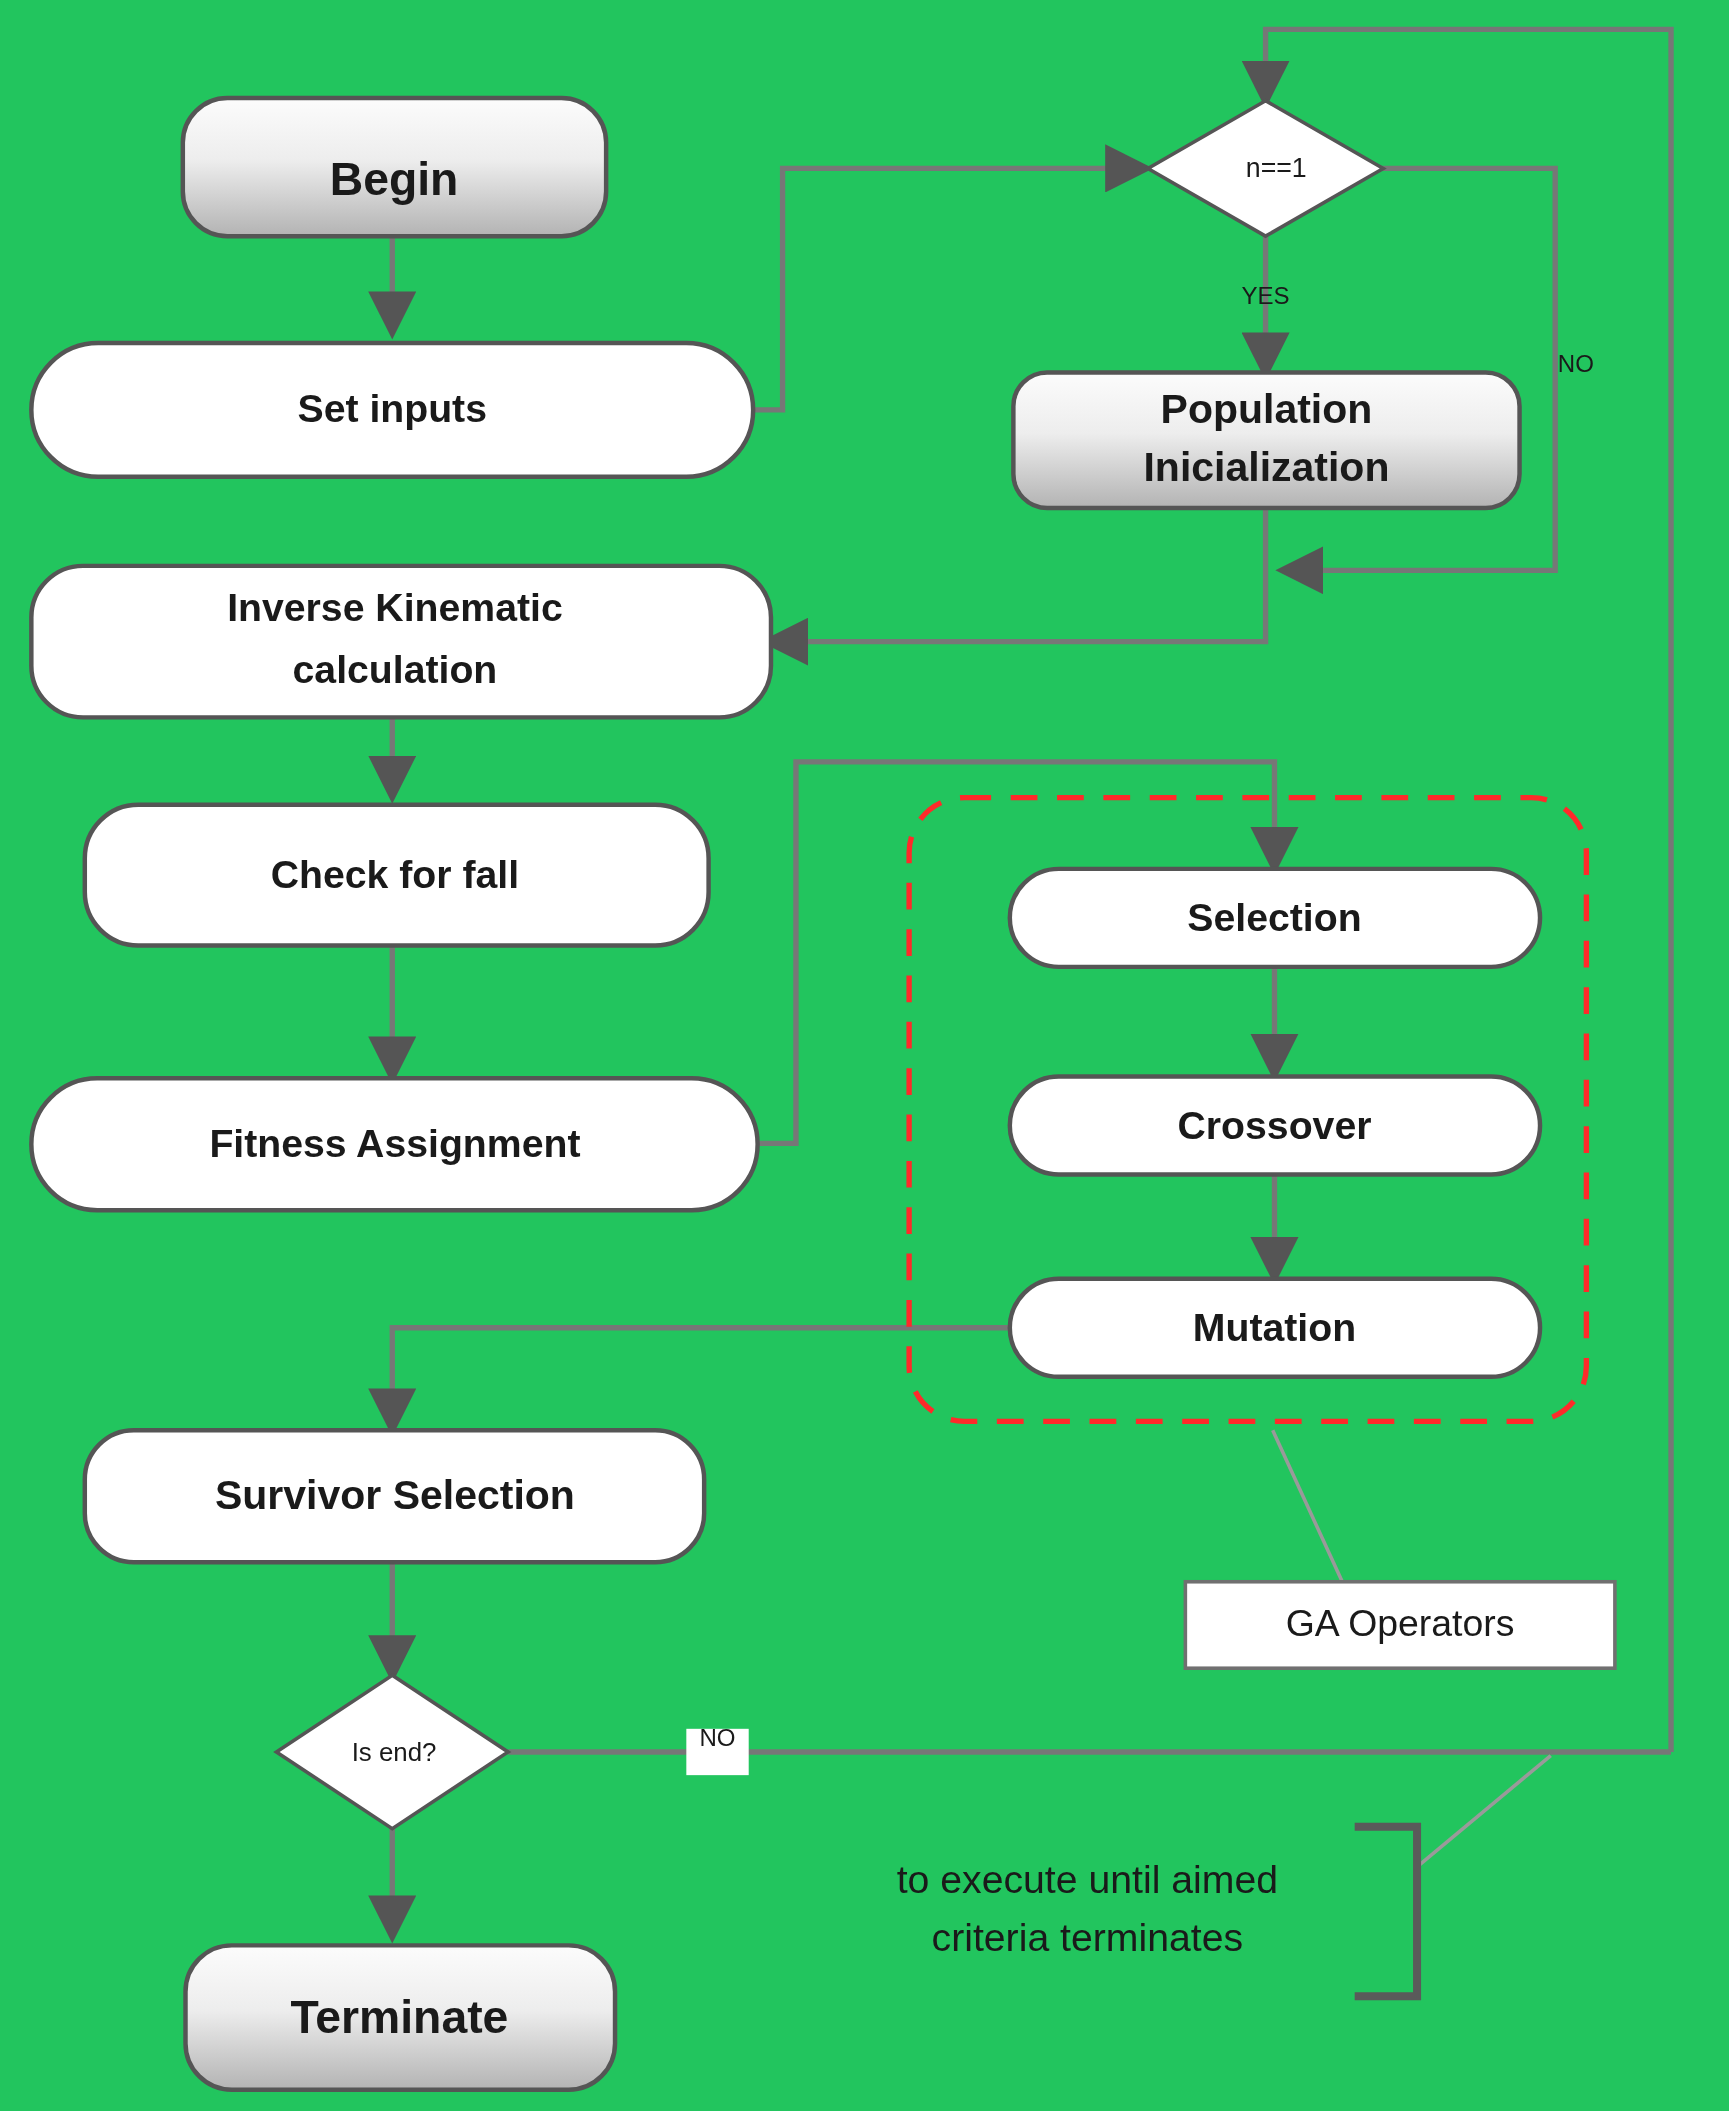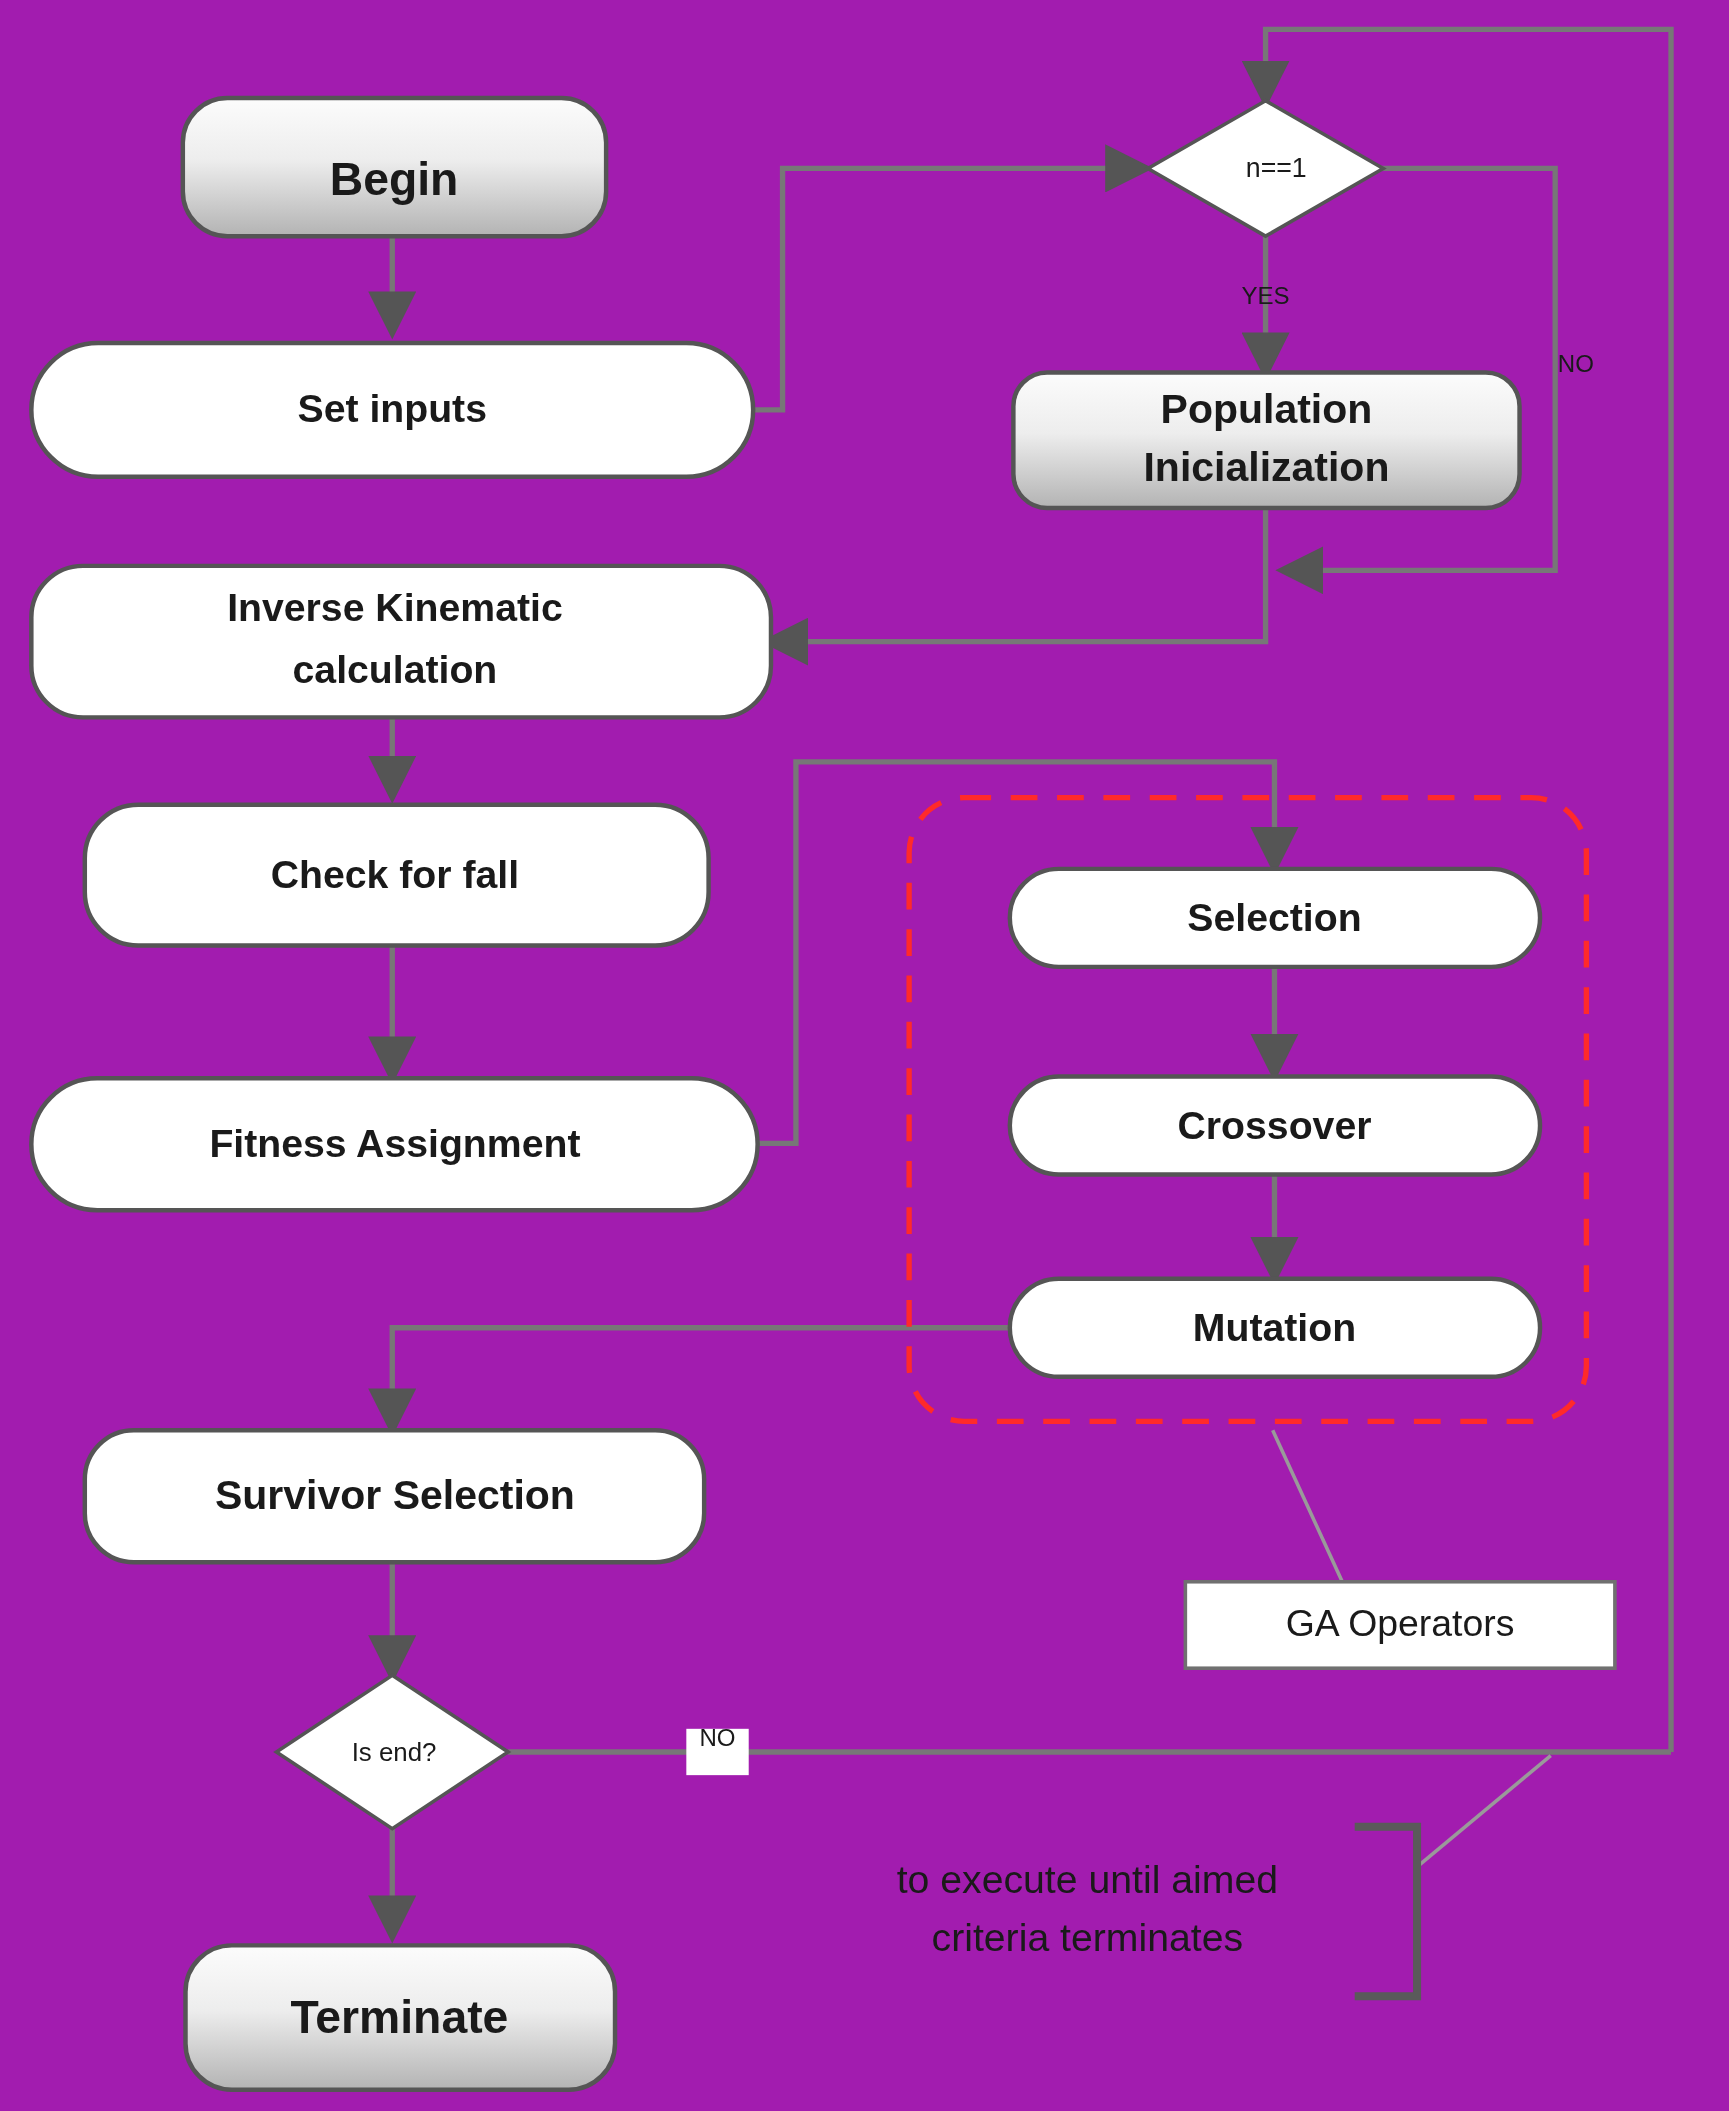--- a/index.html
+++ b/index.html
@@ -7,21 +7,21 @@
     padding: 0;
     background: #ffffff;
   }
   body {
     font-family: "Liberation Sans", sans-serif;
   }
   #flowchart-root {
     position: relative;
     width: 1730px;
     height: 2112px;
-    background: #a21caf;
+    background: #22c55e;
     overflow: hidden;
   }
   svg.diagram {
     display: block;
     width: 1730px;
     height: 2112px;
   }
   .node-label-bold {
     font-family: "Liberation Sans", sans-serif;
     font-weight: bold;

